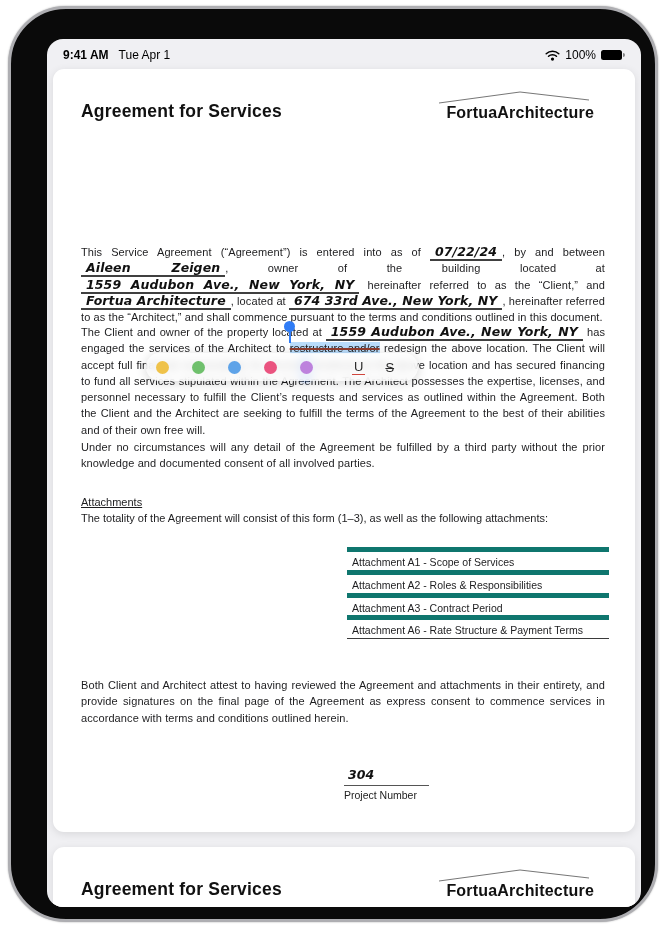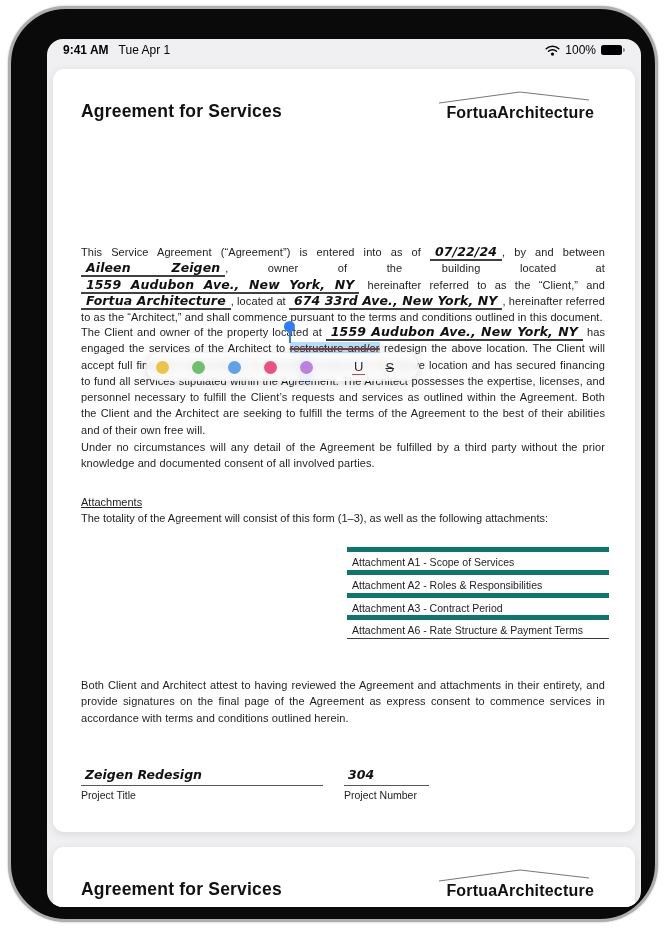--- a/index.html
+++ b/index.html
@@ -6,21 +6,21 @@
   .stage{position:relative;width:666px;height:928px;overflow:hidden;background:#fff;}
 
   
   .device{position:absolute;left:8px;top:6px;width:650px;height:916px;background:#0a0a0a;
           border:3px solid #aeaeb2;border-radius:58px;box-sizing:border-box;box-shadow:0 0 2px rgba(0,0,0,.35);}
   .screen{position:absolute;left:36px;top:30px;width:594px;height:868px;background:#f0f0f3;
           border-radius:16px;overflow:hidden;}
 
   
   .status-bar{position:absolute;left:0;top:0;width:100%;height:28px;display:flex;
-              justify-content:space-between;align-items:flex-start;padding:4px 16px 0;box-sizing:border-box;}
+              justify-content:space-between;align-items:center;padding:4px 16px 0;box-sizing:border-box;}
   .sb-left{display:flex;gap:10px;font-size:12px;font-weight:600;color:#000;}
   .sb-right{display:flex;align-items:center;gap:5px;font-size:12px;color:#000;}
   .batt{display:flex;align-items:center;}
   .batt-body{width:21px;height:10px;background:#000;border-radius:2.5px;}
   .batt-nub{width:2px;height:4px;background:rgba(0,0,0,.45);border-radius:0 2px 2px 0;margin-left:1px;}
 
   
   .page{position:absolute;left:6px;width:582px;background:#fff;border-radius:11px;
         box-shadow:0 2px 8px rgba(0,0,0,.10);}
   .page-1{top:30px;height:763px;}
@@ -135,26 +135,20 @@
 
         <div class="attach-table">
           <div class="attach-row">Attachment A1 - Scope of Services</div>
           <div class="attach-row">Attachment A2 - Roles &amp; Responsibilities</div>
           <div class="attach-row">Attachment A3 - Contract Period</div>
           <div class="attach-row">Attachment A6 - Rate Structure &amp; Payment Terms</div>
         </div>
 
         <p class="body-text" style="top:608px;">Both Client and Architect attest to having reviewed the Agreement and attachments in their entirety, and provide signatures on the final page of the Agreement as express consent to commence services in accordance with terms and conditions outlined herein.</p>
 
-        <div class="field" style="left:28px;width:242px;">
-          <div class="field-value">
-              <span class="hw">Zeigen Redesign</span>
-            </div>
-          <div class="field-label">Project Title</div>
-        </div>
         <div class="field" style="left:291px;width:85px;">
           <div class="field-value">
               <span class="hw">304</span>
             </div>
           <div class="field-label">Project Number</div>
         </div>
 
       </div>
 
       <div class="page page-2">

